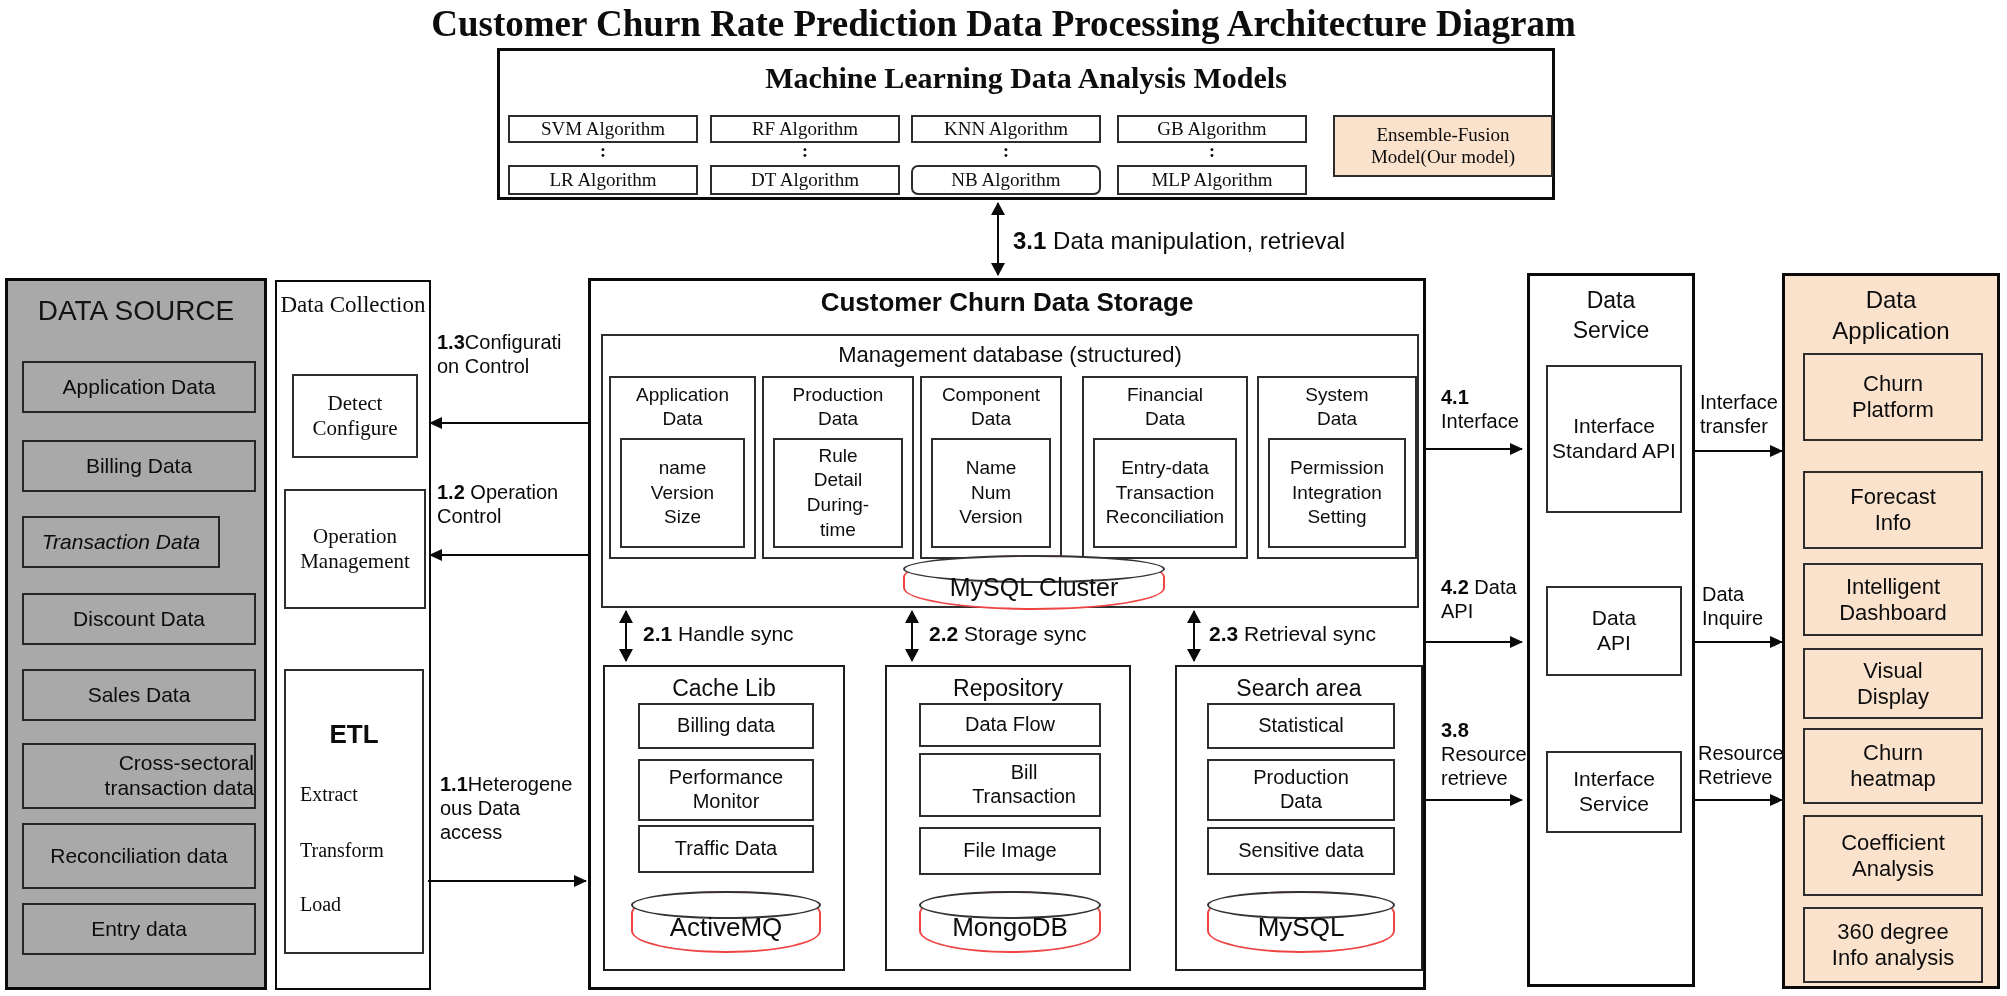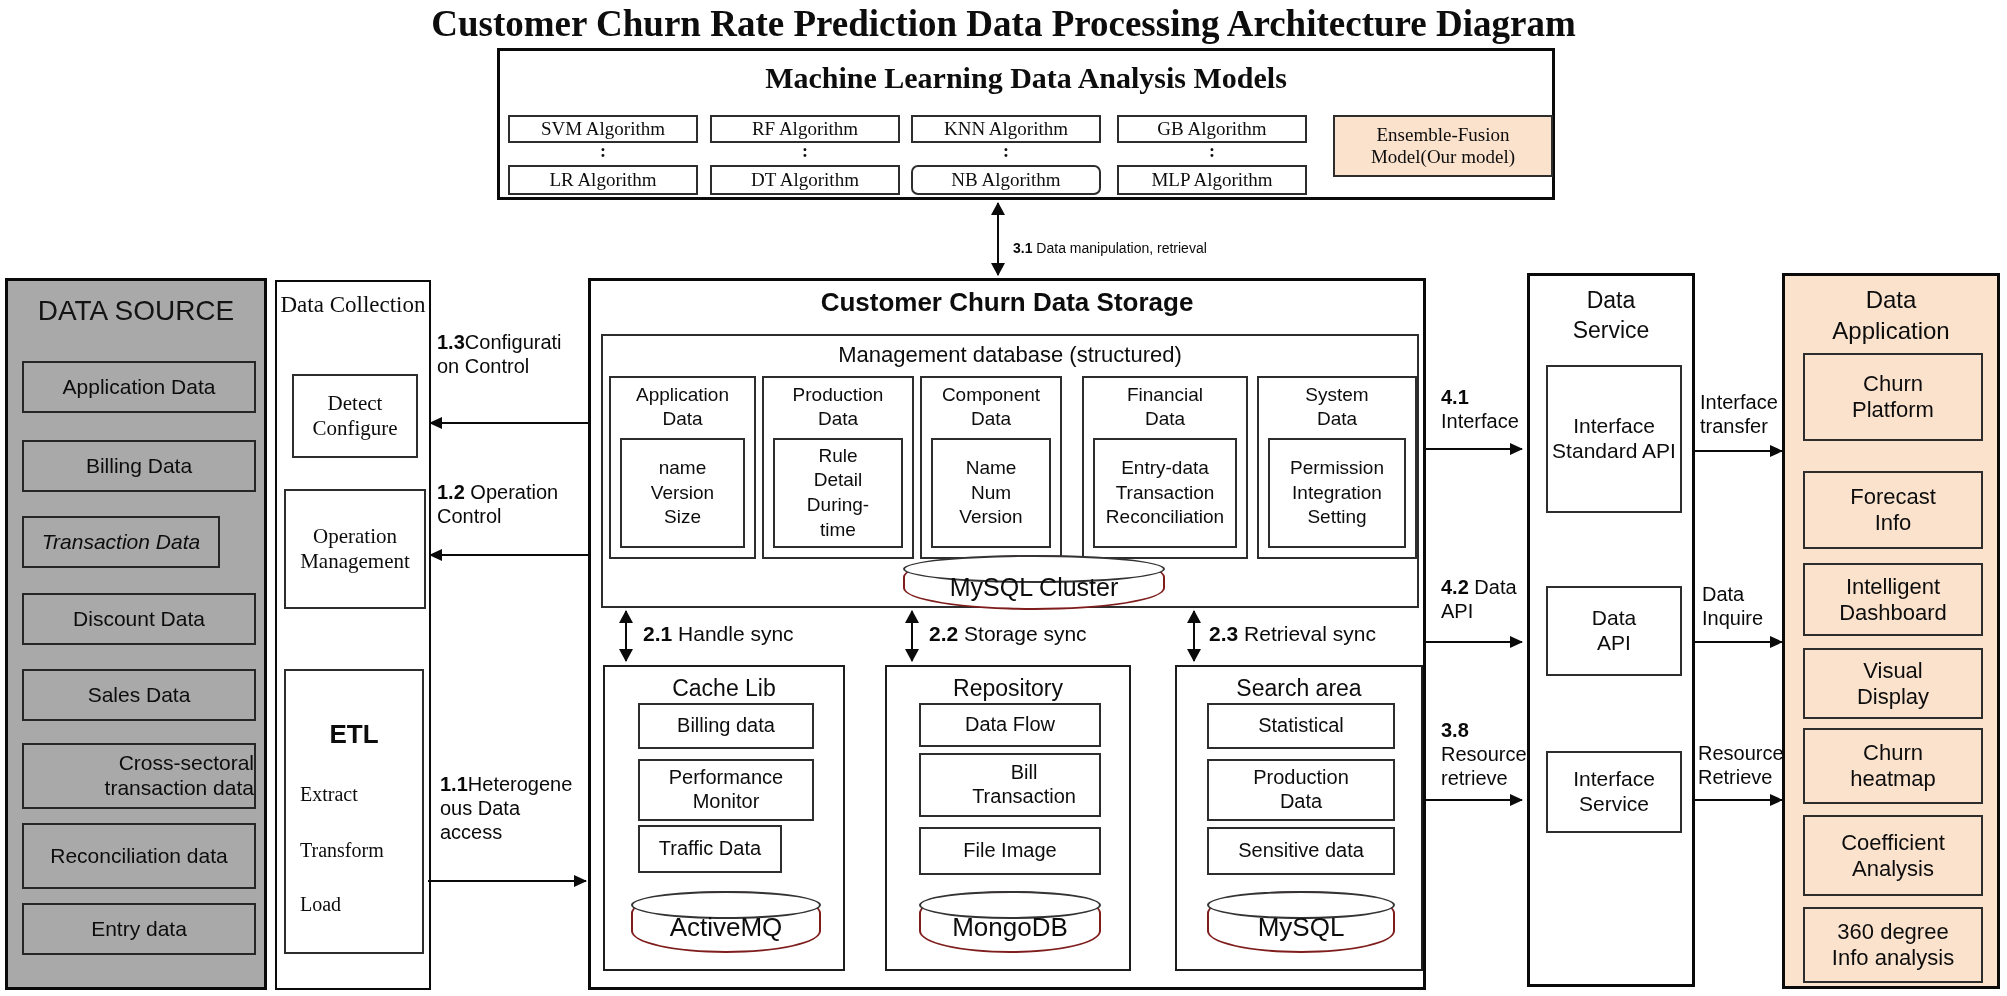--- a/index.html
+++ b/index.html
@@ -32,21 +32,21 @@
       border-right:13px solid #0a0a0a; }
 
   .varrow { position:absolute; width:0; border-left:2px solid #0a0a0a; }
   .varrow::before { content:""; position:absolute; top:-1px; left:-8px;
       border-left:7px solid transparent; border-right:7px solid transparent;
       border-bottom:13px solid #0a0a0a; }
   .varrow::after  { content:""; position:absolute; bottom:-1px; left:-8px;
       border-left:7px solid transparent; border-right:7px solid transparent;
       border-top:13px solid #0a0a0a; }
 
-  .cyl { position:absolute; border:2px solid #7f1d1d; border-radius:50% / 22px;
+  .cyl { position:absolute; border:2px solid #ef4444; border-radius:50% / 22px;
          background:#fff; display:flex; align-items:center; justify-content:center; }
   .cyl::before { content:""; position:absolute; top:-2px; left:-2px; right:-2px;
          height:24px; border:2px solid #333; border-radius:50%; background:inherit; }
   .cyl span { position:relative; z-index:1; padding-top:10px; }
 
   .mgcol { position:absolute; border:2px solid #2d2d2d; background:#fff; }
   .mgcol-title { position:absolute; top:5px; left:0; right:0; text-align:center;
                  font-size:19px; line-height:1.25; white-space:pre-line; }
   .mgcol-box { position:absolute; left:9px; right:9px; top:60px; bottom:9px;
                border:2px solid #2d2d2d; background:#fff; display:flex; align-items:center;
@@ -100,21 +100,21 @@
     <div class="colon" style="left:411px; top:90px; width:190px;">:</div>
     <div class="colon" style="left:617px; top:90px; width:190px;">:</div>
     <div class="box alg" style="left:8px;   top:114px; width:190px; height:30px;">LR Algorithm</div>
     <div class="box alg" style="left:210px; top:114px; width:190px; height:30px;">DT Algorithm</div>
     <div class="box alg" style="left:411px; top:114px; width:190px; height:30px;border-radius:7px;">NB Algorithm</div>
     <div class="box alg" style="left:617px; top:114px; width:190px; height:30px;">MLP Algorithm</div>
     <div class="box alg peach-bg" style="left:833px; top:64px; width:220px; height:62px;">Ensemble-Fusion Model(Our model)</div>
   </div>
 
   <div class="varrow" style="left:997px; top:203px; height:72px;"></div>
-  <div class="flab" style="left:1013px; top:240px; width:430px; font-size:14px;">
+  <div class="flab" style="left:1013px; top:227px; width:430px; font-size:24px;">
     <b>3.1</b><span> Data manipulation, retrieval</span>
   </div>
 
   <div class="panel gray-bg" style="left:5px; top:278px; width:262px; height:712px;">
     <div class="ctr ds-title">DATA SOURCE</div>
     <div class="box dsitem gray-bg" style="left:14px; top:80px;  width:234px; height:52px;">Application Data</div>
     <div class="box dsitem gray-bg" style="left:14px; top:159px; width:234px; height:52px;">Billing Data</div>
     <div class="box dsitem gray-bg" style="left:14px; top:235px; width:198px; height:52px;font-style:italic;">Transaction Data</div>
     <div class="box dsitem gray-bg" style="left:14px; top:312px; width:234px; height:52px;">Discount Data</div>
     <div class="box dsitem gray-bg" style="left:14px; top:388px; width:234px; height:52px;">Sales Data</div>
@@ -208,21 +208,21 @@
       <b>2.2</b><span> Storage sync</span>
     </div>
     <div class="flab" style="left:618px; top:340px; width:210px; font-size:21px;">
       <b>2.3</b><span> Retrieval sync</span>
     </div>
 
     <div class="subcol" style="left:12px; top:384px; width:242px; height:306px;">
       <div class="subcol-title">Cache Lib</div>
       <div class="box subitem" style="left:33px; top:36px;  width:176px; height:46px;">Billing data</div>
       <div class="box subitem" style="left:33px; top:92px;  width:176px; height:62px;">Performance Monitor</div>
-      <div class="box subitem" style="left:33px; top:158px; width:144px; height:48px;text-align:center;">Traffic Data</div>
+      <div class="box subitem" style="left:33px; top:158px; width:176px; height:48px;text-align:center;">Traffic Data</div>
       <div class="cyl" style="left:26px; top:224px; width:190px; height:62px;">
         <span class="dblabel">ActiveMQ</span>
       </div>
     </div>
 
     <div class="subcol" style="left:294px; top:384px; width:246px; height:306px;">
       <div class="subcol-title">Repository</div>
       <div class="box subitem" style="left:32px; top:36px;  width:182px; height:44px;">Data Flow</div>
       <div class="box subitem" style="left:32px; top:86px;  width:182px; height:64px;padding-left:28px;">Bill
 Transaction</div>

